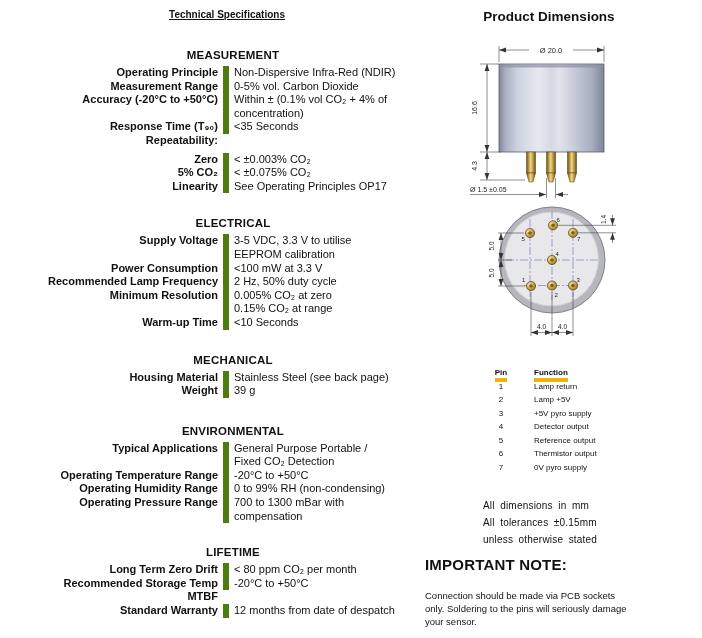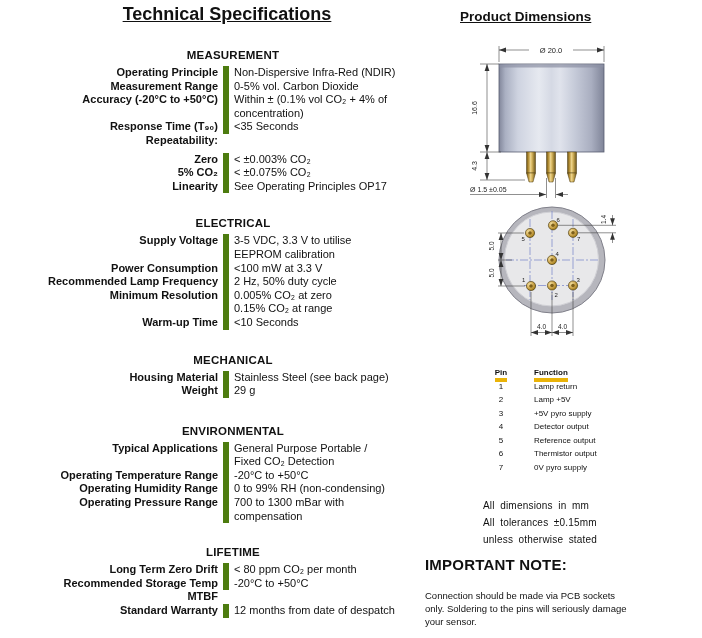--- a/index.html
+++ b/index.html
@@ -1,37 +1,37 @@
 <!DOCTYPE html>
 <html><head>
 <meta charset="utf-8">
 <style>
   html,body{margin:0;padding:0;background:#fff;}
   .page{position:relative;width:702px;height:638px;background:#fff;overflow:hidden;
         font-family:"Liberation Sans","DejaVu Sans",sans-serif;color:#111;}
   
   .left-col{position:absolute;left:0;top:6px;width:420px;}
-  .doc-title{font-size:18px;font-weight:bold;text-decoration:underline;
+  .doc-title{font-size:10px;font-weight:bold;text-decoration:underline;
              text-align:center;padding-left:34px;line-height:17px;}
   .sec-header{font-size:11.5px;font-weight:bold;text-align:center;padding-left:46px;
               line-height:14px;margin-bottom:4px;letter-spacing:.2px;}
   .sec-measurement{margin-top:25px;}
   .sec-electrical{margin-top:23px;}
   .sec-mechanical{margin-top:23px;}
   .sec-environmental{margin-top:26px;}
   .sec-lifetime{margin-top:22px;}
   .spec-row{display:flex;font-size:11px;line-height:13.6px;}
   .lbl{flex:none;width:223px;box-sizing:border-box;text-align:right;
        font-weight:bold;padding-right:5px;padding-left:36px;}
   .val{flex:1;border-left:6px solid #4d7c0f;padding-left:5px;white-space:pre-line;}
   .spec-row.nobar .val{border-left:none;}
   .row-gap{height:5px;}
   
-  .right-title{position:absolute;left:460px;top:8px;width:178px;
-               font-size:13.5px;font-weight:bold;text-decoration:underline;line-height:17px;}
+  .right-title{position:absolute;left:460px;top:8px;width:178px;text-align:center;
+               font-size:13.5px;font-weight:bold;line-height:17px;}
   .svg-side{position:absolute;left:465px;top:36px;}
   .svg-bottom{position:absolute;left:478px;top:198px;}
   .pin-table{position:absolute;left:488px;top:366px;display:grid;
              grid-template-columns:26px auto;column-gap:20px;
              font-size:8px;line-height:13.5px;}
   .pt-h{font-weight:bold;}
   .pt-h span{border-bottom:4px solid #eab308;padding-bottom:1px;}
   .pt-pin{text-align:center;}
   .dim-notes{position:absolute;left:483px;top:497px;font-size:10px;line-height:17px;
              word-spacing:2.5px;letter-spacing:.2px;}
@@ -113,21 +113,21 @@
     </div>
 
     <div class="spec-section sec-mechanical">
       <div class="sec-header">MECHANICAL</div>
       <div class="spec-row">
         <span class="lbl">Housing Material</span>
         <span class="val">Stainless Steel (see back page)</span>
       </div>
       <div class="spec-row">
         <span class="lbl">Weight</span>
-        <span class="val">29 g</span>
+        <span class="val">39 g</span>
       </div>
     </div>
 
     <div class="spec-section sec-environmental">
       <div class="sec-header">ENVIRONMENTAL</div>
       <div class="spec-row">
         <span class="lbl">Typical Applications</span>
         <span class="val">General Purpose Portable /
 Fixed CO₂ Detection</span>
       </div>

